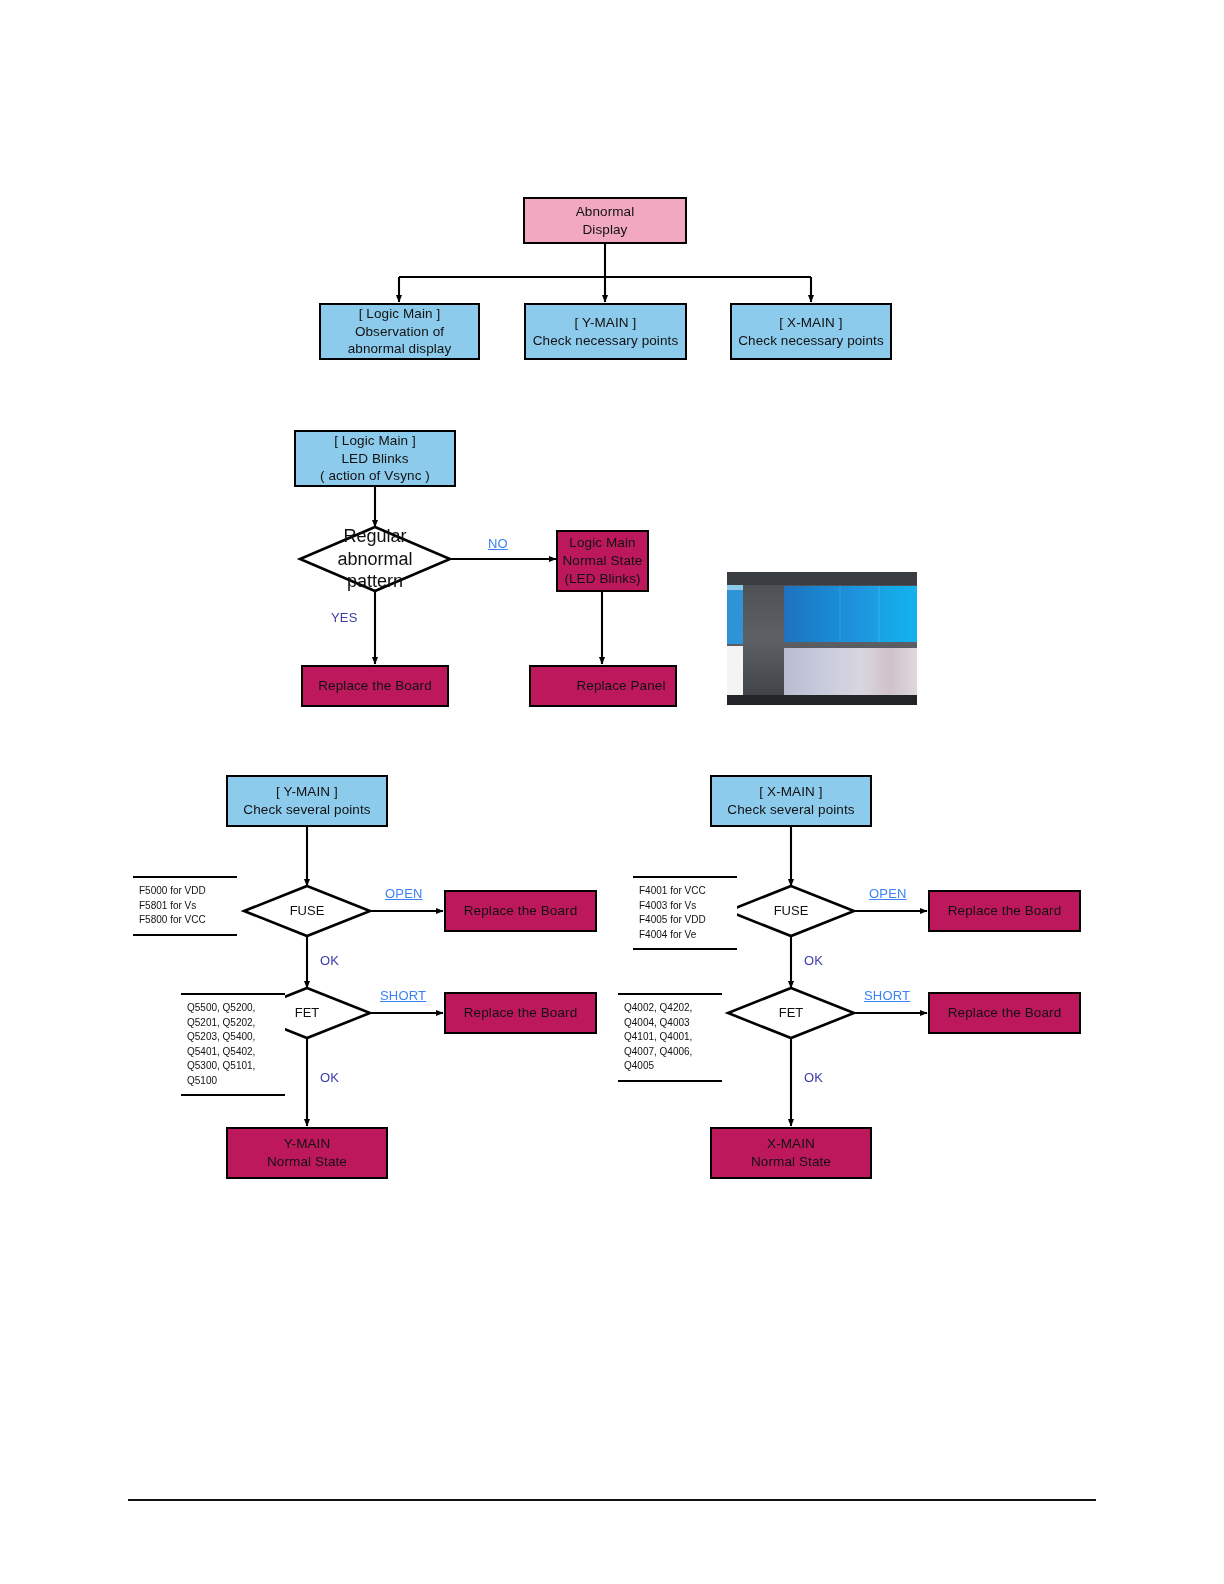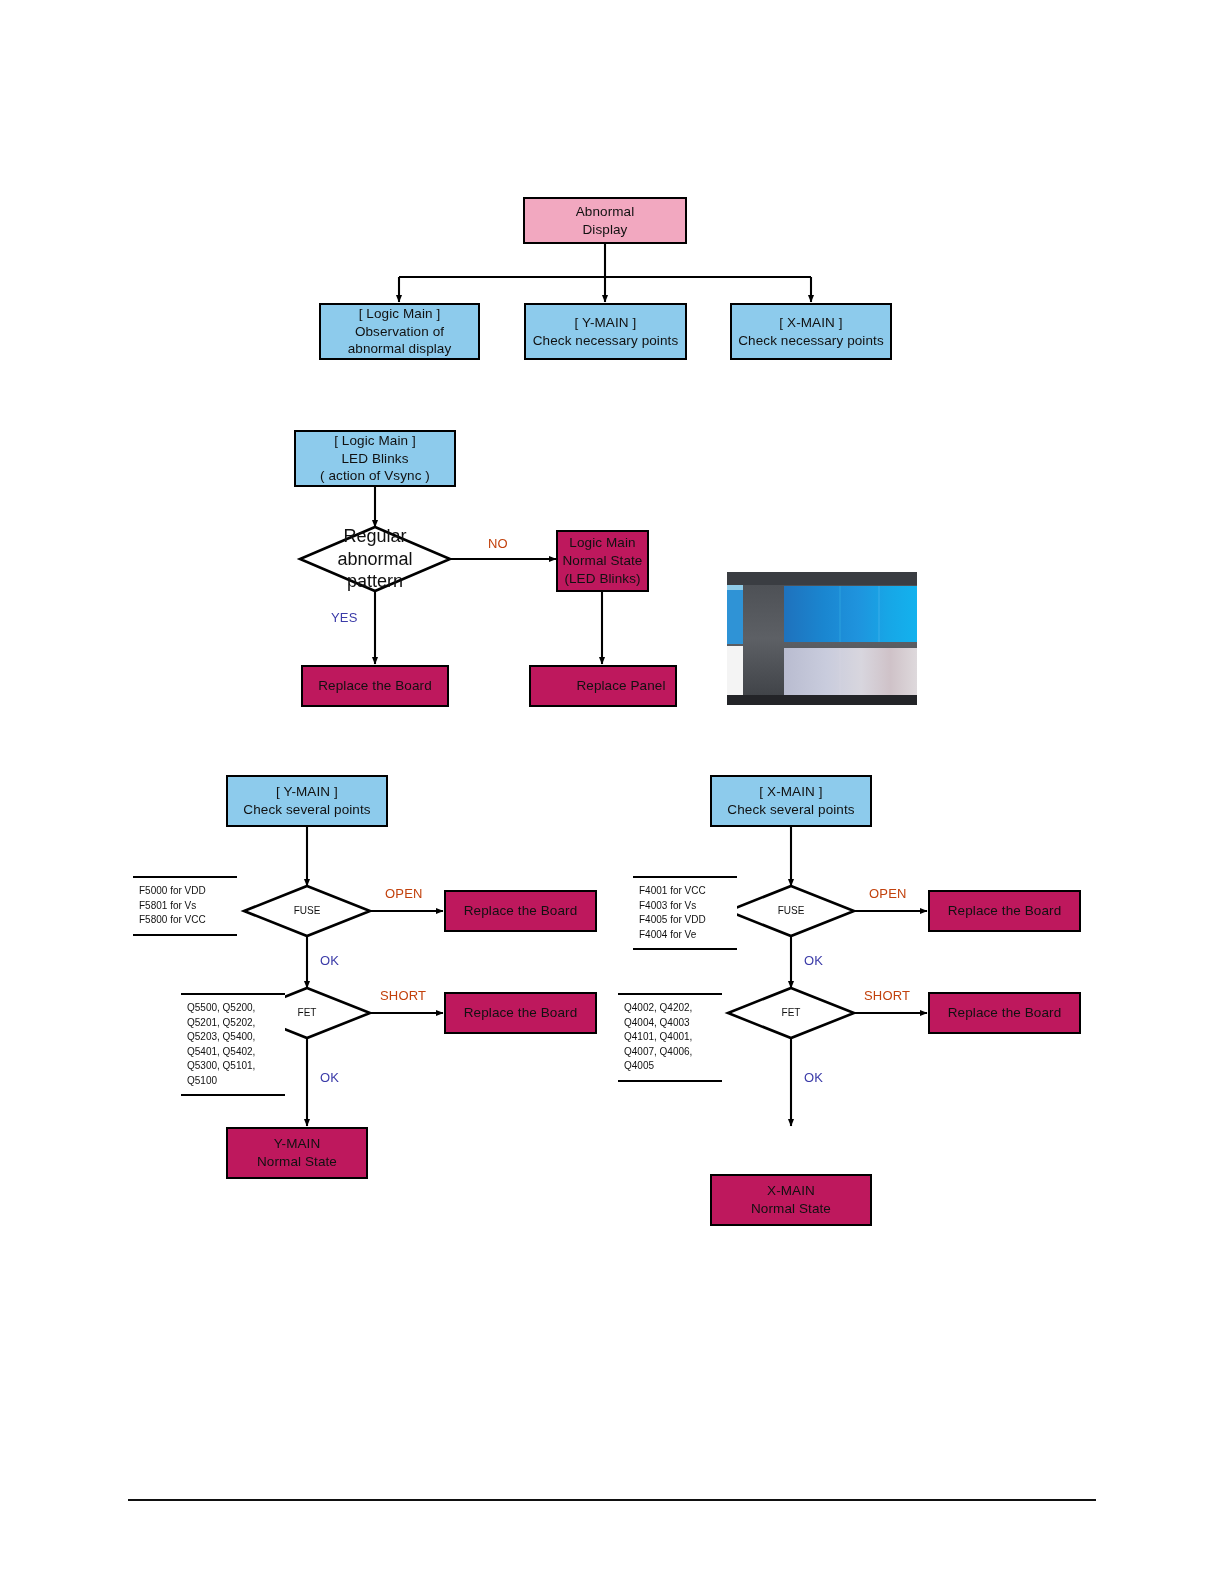--- a/index.html
+++ b/index.html
@@ -49,32 +49,32 @@
     position: absolute;
     box-sizing: border-box;
   }
   .diamond-wrap > .dlabel {
     position: absolute;
     left: 0; top: 0; right: 0; bottom: 0;
     display: flex;
     align-items: center;
     justify-content: center;
     text-align: center;
-    font-size: 10px;
+    font-size: 13px;
     line-height: 1.25;
     white-space: pre-line;
   }
 
   .edgelabel {
     position: absolute;
     font-size: 13px;
     letter-spacing: 0.2px;
     white-space: nowrap;
   }
-  .edgelabel.red  { color: #c2410c; }
+  .edgelabel.red  { color: #3b82f6; text-decoration: underline; }
   .edgelabel.blue { color: #3B3BA8; }
 
   .annot {
     position: absolute;
     box-sizing: border-box;
     border-top: 2px solid #000000;
     border-bottom: 2px solid #000000;
     font-size: 10px;
     line-height: 1.45;
     white-space: pre-line;
@@ -261,21 +261,21 @@
   <div class="diamond-wrap" style="left:244px; top:988px; width:126px; height:50px;">
     <div class="dlabel">FET</div>
   </div>
 
   <div class="edgelabel red" style="left:380px; top:988px;">SHORT</div>
 
   <div class="node white" style="left:444px; top:992px; width:153px; height:42px;">Replace the Board</div>
 
   <div class="edgelabel blue" style="left:320px; top:1070px;">OK</div>
 
-  <div class="node white" style="left:226px; top:1127px; width:142px; height:52px;">Y-MAIN
+  <div class="node white" style="left:226px; top:1127px; width:162px; height:52px;">Y-MAIN
 Normal State</div>
 
   <div class="node blue" style="left:710px; top:775px; width:162px; height:52px;">[ X-MAIN ]
 Check several points</div>
 
   <div class="annot" style="left:618px; top:876px; width:104px;margin-left:15px;">F4001 for VCC
 F4003 for Vs
 F4005 for VDD
 F4004 for Ve</div>
 
@@ -298,18 +298,18 @@
   <div class="diamond-wrap" style="left:728px; top:988px; width:126px; height:50px;">
     <div class="dlabel">FET</div>
   </div>
 
   <div class="edgelabel red" style="left:864px; top:988px;">SHORT</div>
 
   <div class="node white" style="left:928px; top:992px; width:153px; height:42px;">Replace the Board</div>
 
   <div class="edgelabel blue" style="left:804px; top:1070px;">OK</div>
 
-  <div class="node white" style="left:710px; top:1127px; width:162px; height:52px;margin-top:47px;">X-MAIN
+  <div class="node white" style="left:710px; top:1127px; width:162px; height:52px;">X-MAIN
 Normal State</div>
 
   <div class="footer-rule" style="left:128px; top:1499px; width:968px;"></div>
 
 </div>
 
 </body></html>

